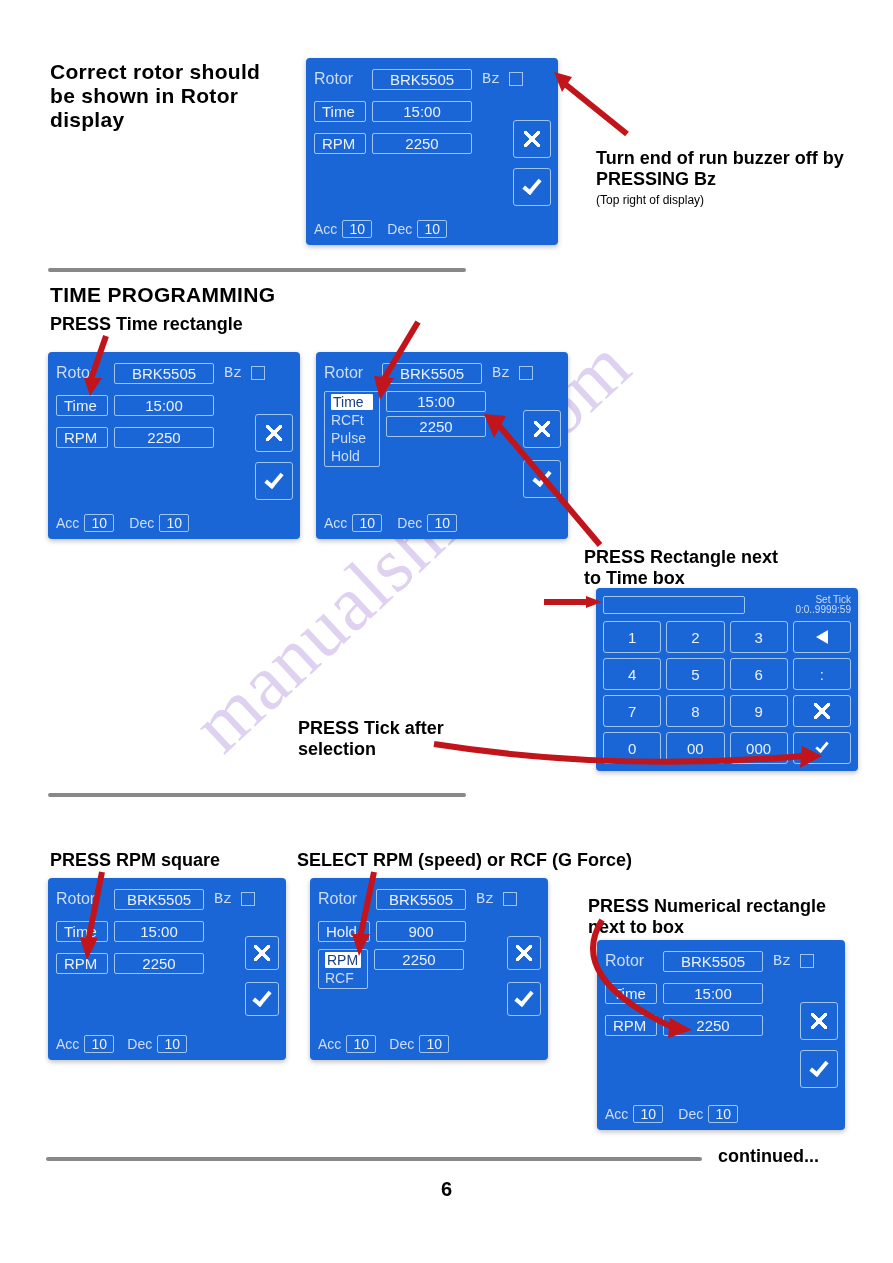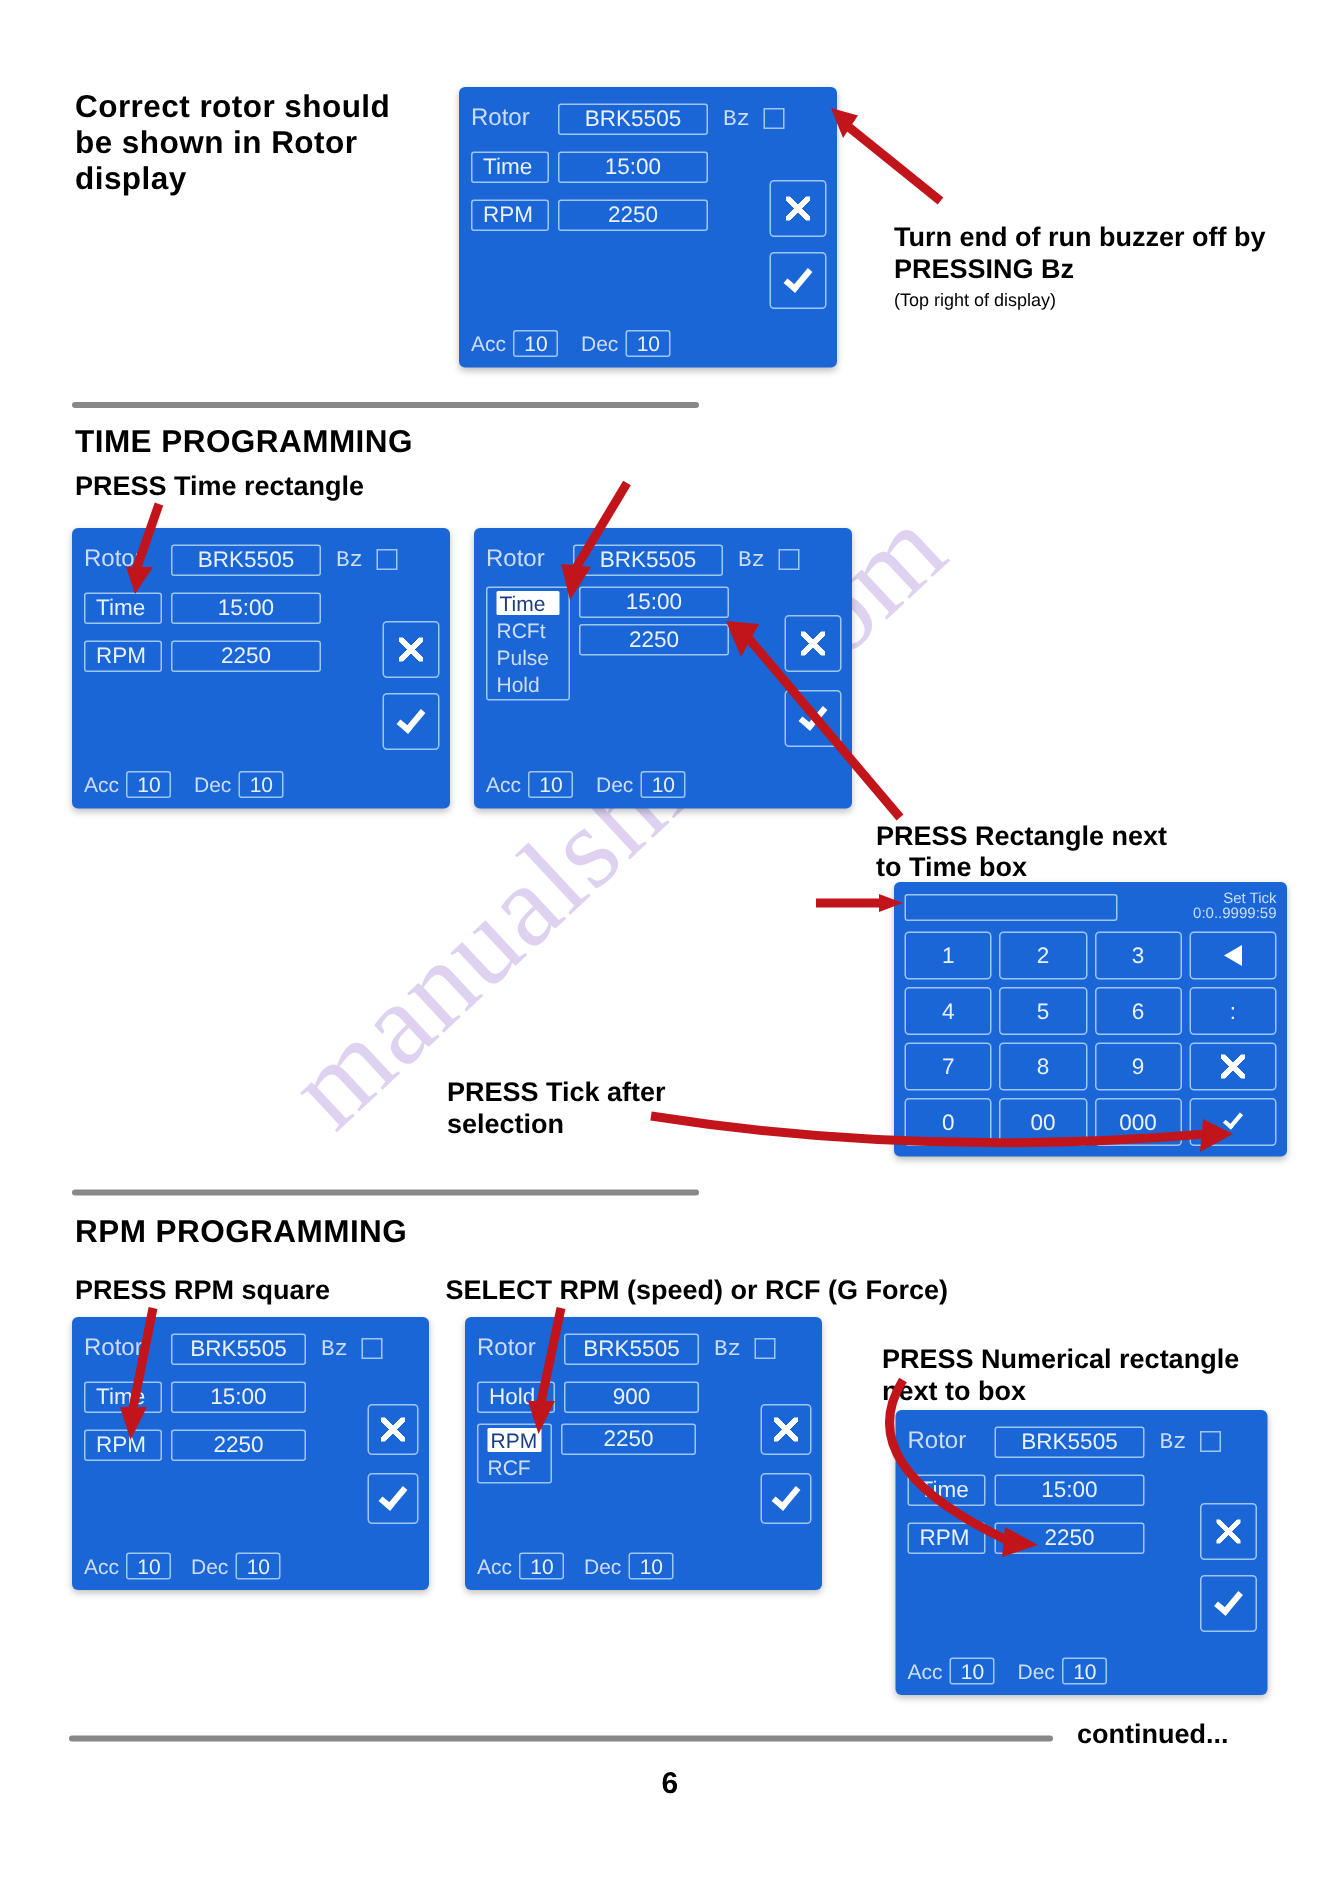--- a/index.html
+++ b/index.html
@@ -340,21 +340,20 @@
 
   <div class="arrow" style="left:432px; top:738px; width:390px; height:40px;">
     <svg viewBox="0 0 390 40">
         <path class="arrow-stroke" d="M2 6 Q180 34 372 18"></path>
         <polygon class="arrow-head" points="370,8 390,18 368,30"></polygon>
       </svg>
   </div>
 
   <div class="hr" style="left:48px; top:793px; width:418px;"></div>
 
-  <div class="section-heading" style="position:absolute; left:50px; top:810px;">RPM PROGRAMMING</div>
 
   <div class="sub-caption" style="position:absolute; left:50px; top:850px;">PRESS RPM square</div>
   <div class="sub-caption" style="position:absolute; left:297px; top:850px;">SELECT RPM (speed) or RCF (G Force)</div>
   <div class="sub-caption" style="position:absolute; left:588px; top:896px; width:240px;">PRESS Numerical rectangle next to box</div>
 
   <div class="screen" style="left:48px; top:878px; width:238px; height:182px;">
     <div class="screen-row">
       <span class="label-cell">Rotor</span>
       <span class="field-box wide" style="min-width:90px;">BRK5505</span>
       <span class="bz-label">Bz</span>

